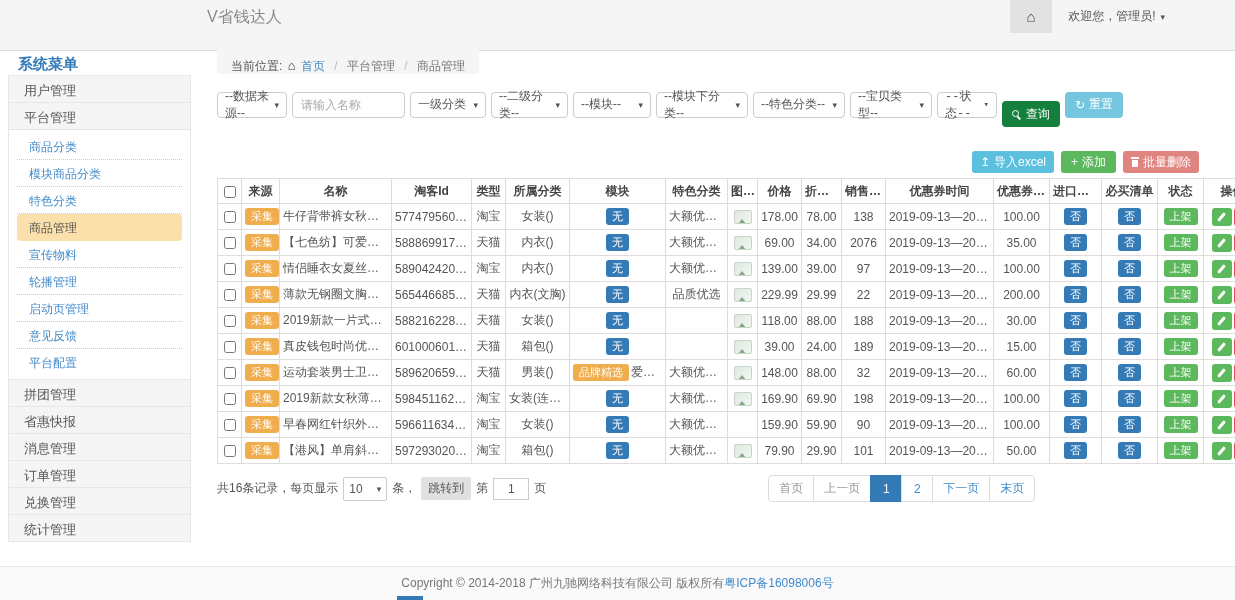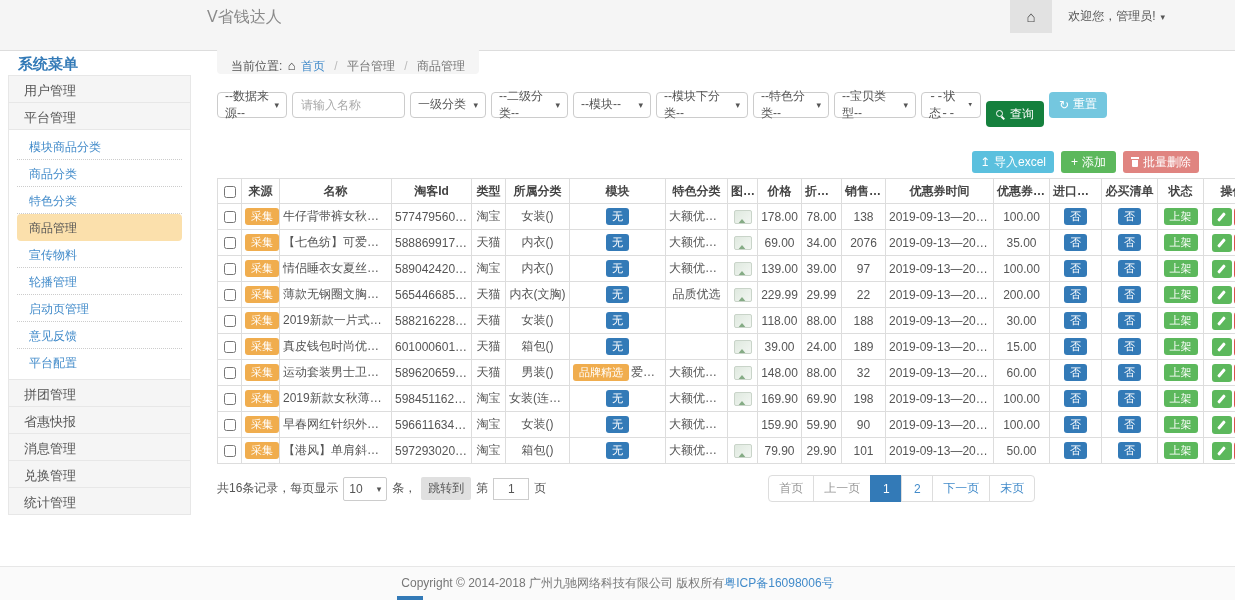--- a/index.html
+++ b/index.html
@@ -127,33 +127,34 @@
     </div>
   </div>
 </div>
 
 <div class="sidebar">
   <div class="side-heading">系统菜单</div>
   <div id="sidebar-groups">
       <div class="side-group">用户管理</div>
       <div class="side-group">平台管理</div>
       <div class="side-sub">
+        <div class="side-sub-item">商品分类</div>
         <div class="side-sub-item">模块商品分类</div>
-        <div class="side-sub-item">商品分类</div>
         <div class="side-sub-item">特色分类</div>
         <div class="side-sub-item active">商品管理</div>
         <div class="side-sub-item">宣传物料</div>
         <div class="side-sub-item">轮播管理</div>
         <div class="side-sub-item">启动页管理</div>
         <div class="side-sub-item">意见反馈</div>
         <div class="side-sub-item">平台配置</div>
       </div>
       <div class="side-group">拼团管理</div>
       <div class="side-group">省惠快报</div>
       <div class="side-group">消息管理</div>
+      <div class="side-group">订单管理</div>
       <div class="side-group">兑换管理</div>
       <div class="side-group">统计管理</div>
     </div>
 </div>
 
 <div class="main">
 
   <div class="breadcrumb">
     <span>当前位置:</span>
     <span class="home-glyph">⌂</span>
@@ -179,21 +180,21 @@
         <span class="caret-glyph">▾</span>
       </div>
       <div class="fselect" style="width: 78px;">
         <span>--模块--</span>
         <span class="caret-glyph">▾</span>
       </div>
       <div class="fselect" style="width: 92px;">
         <span>--模块下分类--</span>
         <span class="caret-glyph">▾</span>
       </div>
-      <div class="fselect" style="width: 76px;">
+      <div class="fselect" style="width: 92px;">
         <span>--特色分类--</span>
         <span class="caret-glyph">▾</span>
       </div>
       <div class="fselect" style="width: 82px;">
         <span>--宝贝类型--</span>
         <span class="caret-glyph">▾</span>
       </div>
       <div class="fselect" style="width: 60px; font-family: Liberation Mono, monospace;">
         <span>--状态--</span>
         <span class="caret-glyph">▾</span>

